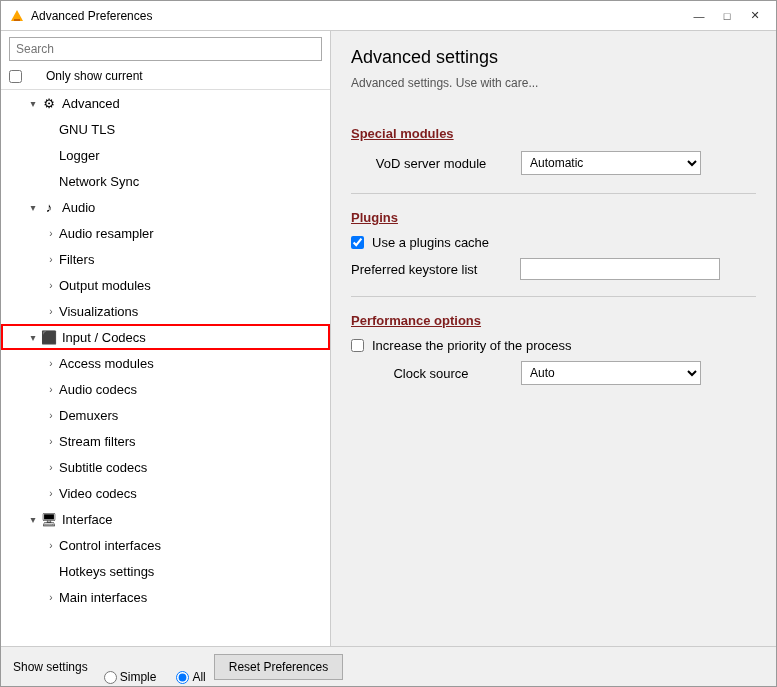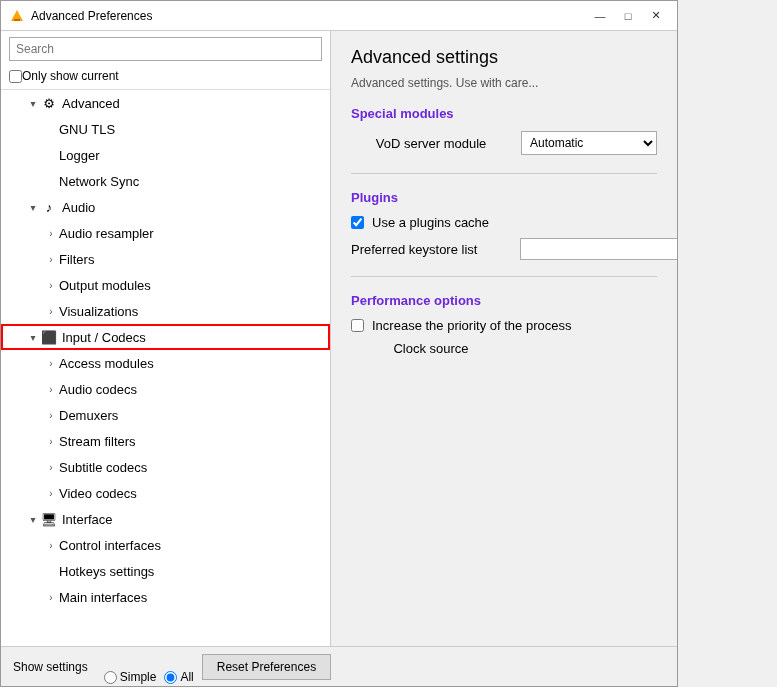--- a/index.html
+++ b/index.html
@@ -6,21 +6,21 @@
     body {
       font-family: 'Segoe UI', Tahoma, sans-serif;
       font-size: 13px;
       background: #f0f0f0;
       width: 777px;
       height: 687px;
       overflow: hidden;
     }
 
     .window {
-      width: 678px;
+      width: 777px;
       height: 687px;
       display: flex;
       flex-direction: column;
       border: 1px solid #999;
       background: #f0f0f0;
     }
 
     .title-bar {
       background: #ffffff;
       height: 30px;
@@ -90,21 +90,21 @@
       padding: 2px 6px;
       font-size: 12px;
       color: #999;
       background: #fff;
     }
 
     .only-current-row {
       display: flex;
       align-items: center;
       padding: 2px 8px 6px;
-      gap: 0;
+      gap: 24px;
       font-size: 12px;
     }
 
     .tree-area {
       flex: 1;
       overflow-y: auto;
       border-top: 1px solid #ddd;
       position: relative;
     }
 
@@ -163,29 +163,30 @@
     .right-panel h2 {
       font-size: 18px;
       font-weight: 400;
       margin-bottom: 8px;
       color: #000;
     }
 
     .right-panel .subtitle {
       font-size: 12px;
       color: #555;
-      margin-bottom: 12px;
+      margin-bottom: 32px;
     }
 
     .section-title {
       font-size: 13px;
       font-weight: 600;
       margin-bottom: 10px;
       margin-top: 4px;
-      color: #6d28d9;
+      color: #7f1d1d;
+      text-decoration: underline;
     }
 
     .setting-row {
       display: flex;
       align-items: center;
       margin-bottom: 10px;
       gap: 10px;
     }
 
     .setting-label {
@@ -258,21 +259,21 @@
       flex: 1;
     }
 
     .show-settings-label {
       font-size: 12px;
     }
 
     .radio-group {
       display: flex;
       align-items: center;
-      gap: 8px;
+      gap: 20px;
       margin-left: 8px;
       margin-top: 21px;
     }
 
     .radio-option {
       display: flex;
       align-items: center;
       gap: 3px;
       font-size: 12px;
     }
@@ -452,20 +453,23 @@
 
       <div class="section-separator"></div>
 
       <div class="section-title">Performance options</div>
       <div class="checkbox-row">
         <input type="checkbox" style="">
         <span>Increase the priority of the process</span>
       </div>
       <div class="setting-row">
         <span class="setting-label">Clock source</span>
+        <select class="setting-dropdown">
+          <option>Auto</option>
+        </select>
       </div>
     </div>
   </div>
 
   <div class="bottom-bar">
     <div class="bottom-left">
       <span class="show-settings-label">Show settings</span>
       <div class="radio-group">
         <label class="radio-option">
           <input type="radio" name="settings-level" style="">

